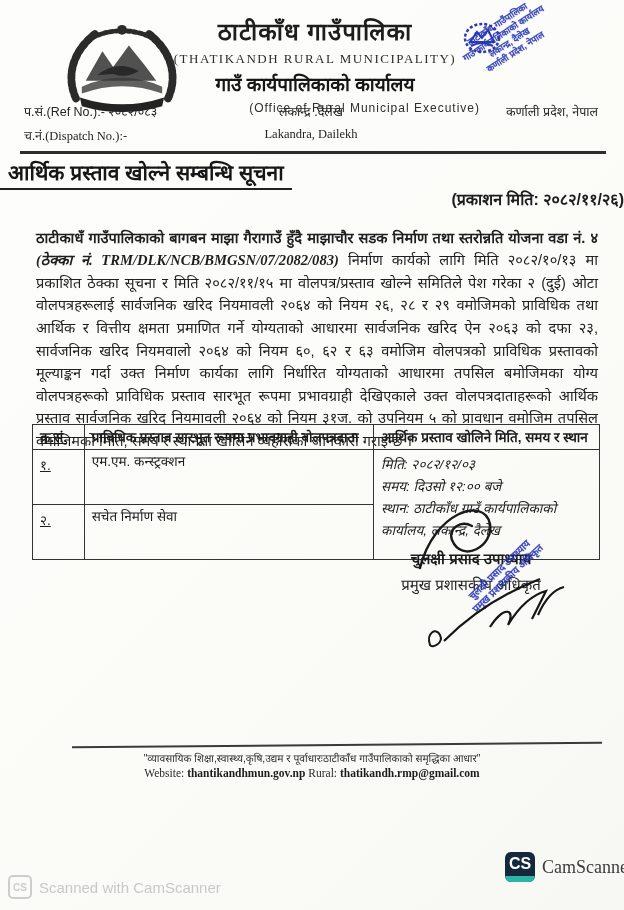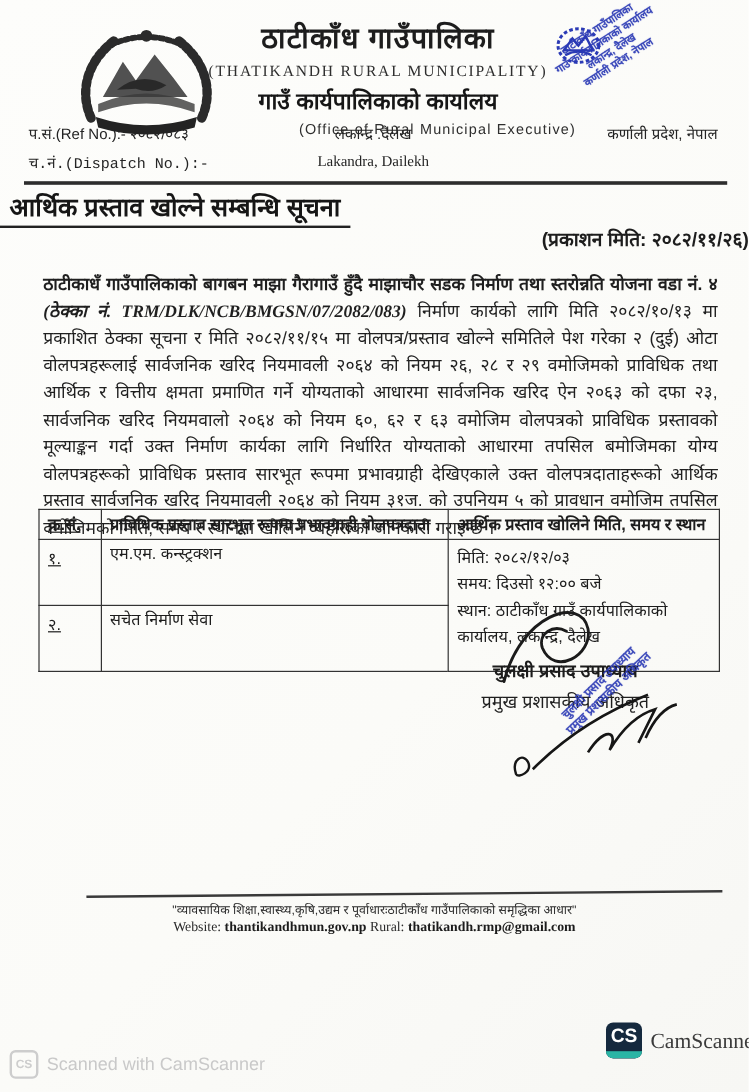--- a/index.html
+++ b/index.html
@@ -17,21 +17,21 @@
   .stamp-top{position:absolute;left:428px;top:22px;width:150px;height:115px;pointer-events:none;}
   .stamp-top .mini-emblem{position:absolute;left:34px;top:0px;}
   .stamp-rot{position:absolute;left:8px;top:36px;transform:rotate(-33deg);transform-origin:left top;color:#2b3ab5;font-weight:bold;text-align:center;width:140px;opacity:.92;text-shadow:0 0 1px rgba(43,58,181,.45);}
   .stamp-rot div{font-size:9px;line-height:11px;white-space:nowrap;}
 
   .ref-row{position:absolute;left:24px;right:26px;display:grid;grid-template-columns:1fr auto 1fr;font-size:12.5px;color:#242424;}
   .ref-row .c{text-align:center;}
   .ref-row .r{text-align:right;}
   .row1{top:103px;}
   .row2{top:127px;font-family:"Liberation Serif","DejaVu Serif",serif;}
-  .row2 .l{font-family:Liberation Mono, monospace;}
+  .row2 .l{font-family:Liberation Serif, serif;}
   .head-rule{position:absolute;left:20px;right:18px;top:151px;border-top:3px solid #2d2d2d;}
 
   
   .notice-title-wrap{position:absolute;left:0;right:0;top:158px;text-align:left;}
   .notice-title{display:inline-block;font-size:21px;font-weight:bold;color:#161616;border-bottom:2.5px solid #222;padding:0 8px 2px;}
   .pub-date{position:absolute;left:0;right:0;top:188px;text-align:right;font-size:16px;font-weight:bold;color:#1d1d1d;}
 
   
   .body-par{position:absolute;left:36px;right:26px;top:212px;font-size:14.6px;line-height:22.6px;text-align:justify;color:#1f1f1f;}
   .seg-bold{font-weight:bold;}
@@ -39,21 +39,21 @@
 
   
   .bid-table{position:absolute;left:32px;top:424px;width:568px;border-collapse:collapse;font-size:13.5px;color:#1d1d1d;}
   .bid-table th,.bid-table td{border:1.6px solid #333;padding:2px 7px;vertical-align:top;}
   .bid-table th{font-weight:bold;text-align:left;white-space:nowrap;padding-top:3px;padding-bottom:3px;}
   .bid-table .sn{width:44px;text-align:left;text-decoration:underline;}
   .bid-table .bidcol{width:280px;}
   .bid-table .opencol{width:214px;}
   .bid-table td.sn{padding-top:6px;}
   .bid-table td{height:46px;}
-  .bid-table td.open-details{line-height:22px;padding-top:4px;}
+  .bid-table td.open-details{line-height:22px;padding-top:4px;font-style:italic;}
 
   
   .sig-block{position:absolute;right:38px;top:548px;width:230px;text-align:center;}
   .sig-flourish{position:absolute;right:60px;top:-46px;}
   .sig-name{font-size:15px;font-weight:bold;color:#1c1c1c;position:relative;}
   .sig-desig{font-size:15px;color:#1f1f1f;margin-top:6px;position:relative;}
   .sig-stamp{position:absolute;left:462px;top:598px;transform:rotate(-44deg);transform-origin:left top;color:#2b3ab5;font-weight:bold;text-align:center;opacity:.9;text-shadow:0 0 1px rgba(43,58,181,.4);}
   .sig-stamp div{font-size:10px;line-height:12px;white-space:nowrap;}
   .sig-scribble{position:absolute;left:420px;top:575px;}
 

